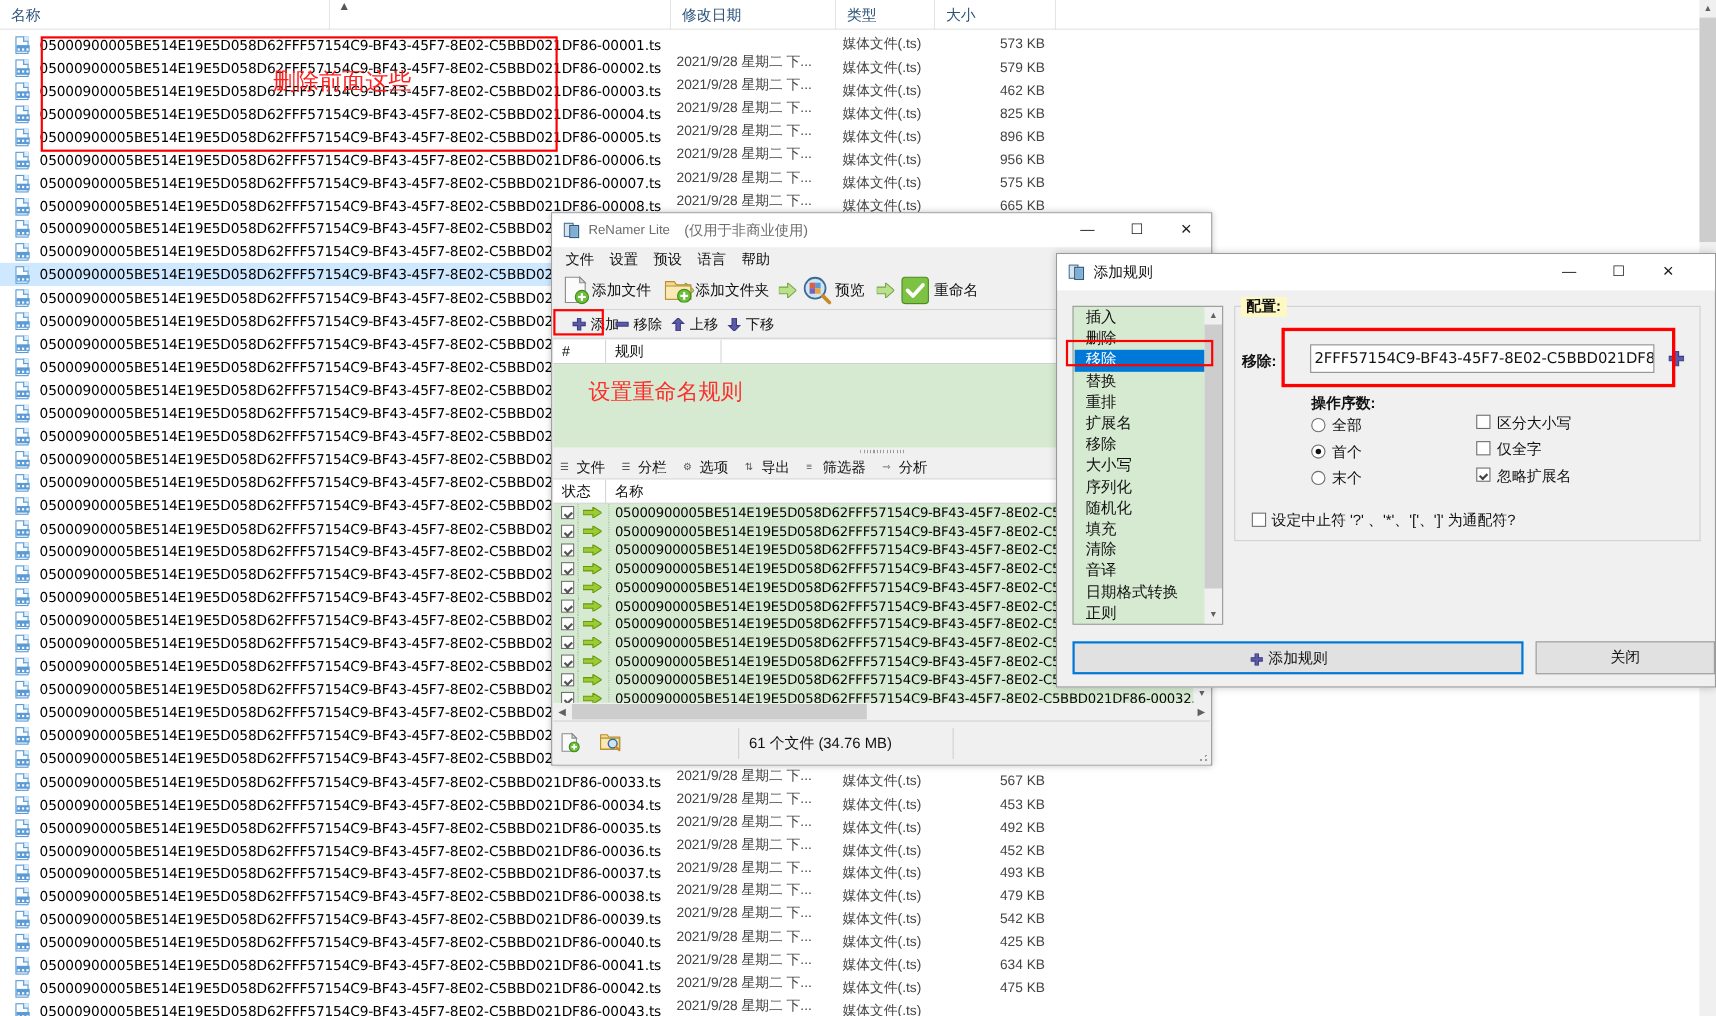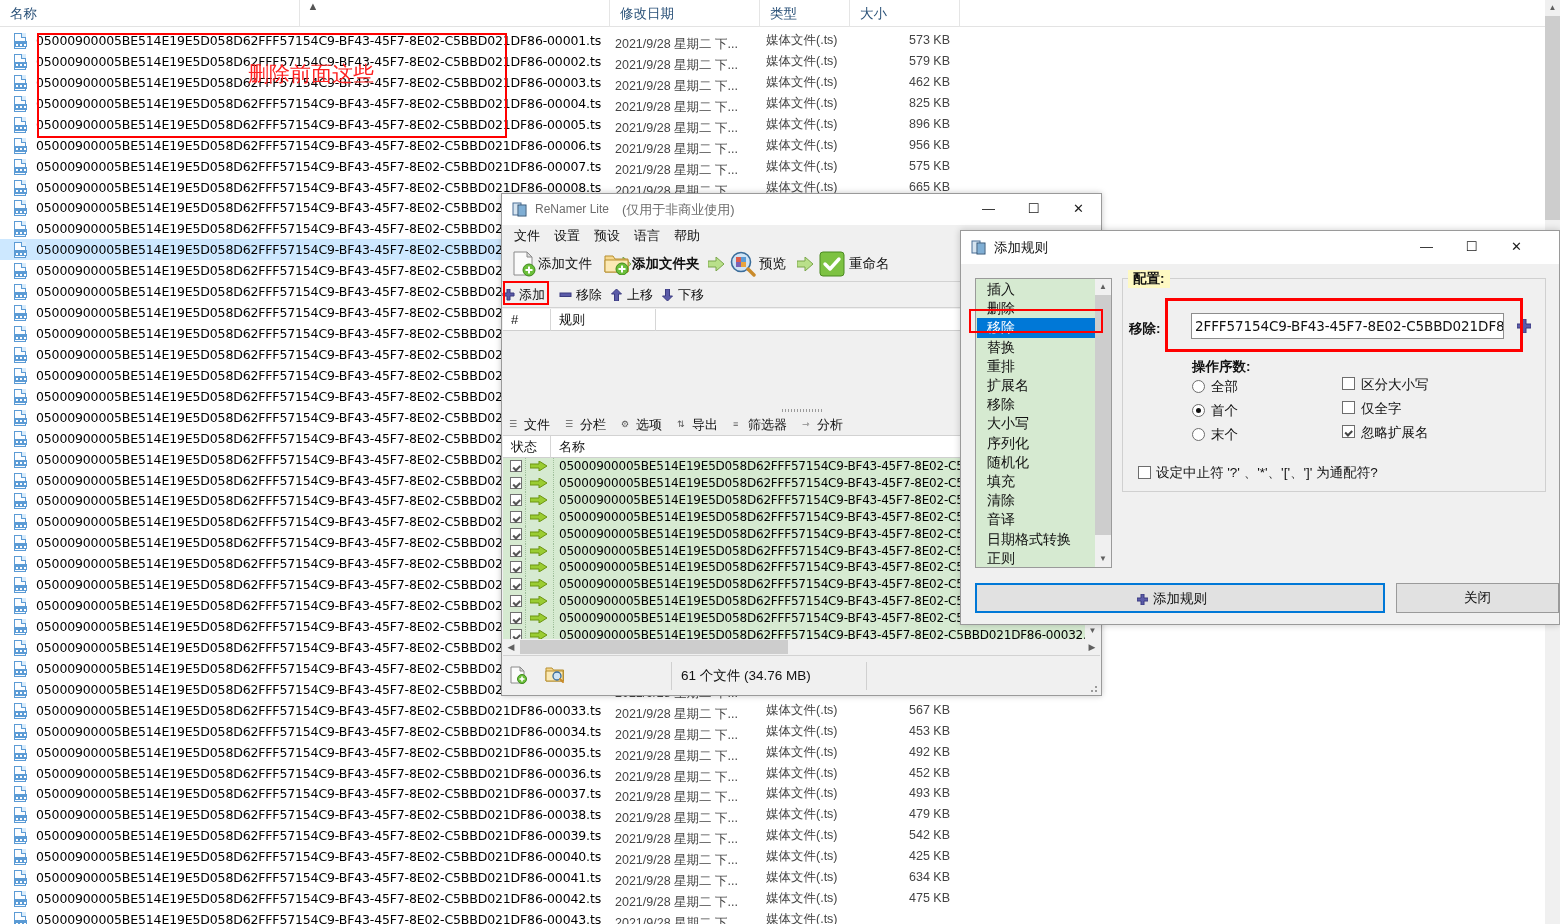--- a/index.html
+++ b/index.html
@@ -33,21 +33,21 @@
   .ex-row.sel { background:#cde8ff; }
   .ex-icon {
     position:absolute; left:14px; top:3px; width:15px; height:16px;
   }
   .ex-name {
     position:absolute; left:36px; top:0; height:21px; line-height:21px;
     font-size:12.5px; color:#000; white-space:nowrap;
     font-family:"DejaVu Sans",sans-serif; letter-spacing:-0.15px;
   }
   .ex-date {
-    position:absolute; left:615px; top:4px; height:21px; line-height:21px;
+    position:absolute; left:615px; top:16px; height:21px; line-height:21px;
     font-size:12.5px; color:#444; white-space:nowrap;
   }
   .ex-type {
     position:absolute; left:766px; top:0; height:21px; line-height:21px;
     font-size:12.5px; color:#444; white-space:nowrap;
   }
   .ex-size {
     position:absolute; left:858px; width:92px; top:0; height:21px;
     line-height:21px; font-size:12.5px; color:#444; text-align:right;
     white-space:nowrap;
@@ -1162,21 +1162,21 @@
       <path d="M0 4 h8 v-4 l8 7 l-8 7 v-4 h-8 z" fill="#b9e08a" stroke="#7aa64b"></path>
     </svg>
     <div class="tb-item" style="left:100px;">
       <svg width="26" height="22" style="position:absolute;left:2px;top:7px;" viewBox="0 0 26 22">
         <path d="M1 3 h8 l2 3 h13 v13 h-23 z" fill="#f6d88e" stroke="#b78f2e"></path>
         <path d="M1 7 h23 v12 h-23 z" fill="#fbe9b5" stroke="#b78f2e"></path>
         <circle cx="18" cy="16" r="6" fill="#6bbf3a" stroke="#3f8a1c"></circle>
         <rect x="17" y="12.5" width="2" height="7" fill="#fff"></rect>
         <rect x="14.5" y="15" width="7" height="2" fill="#fff"></rect>
       </svg>
-      <span class="lbl" style="left:30px;font-weight:bold;">添加文件夹</span>
+      <span class="lbl" style="left:30px;">添加文件夹</span>
     </div>
     <svg class="tb-arrow" style="left:206px;" viewBox="0 0 16 14">
       <path d="M0 4 h8 v-4 l8 7 l-8 7 v-4 h-8 z" fill="#b9e08a" stroke="#7aa64b"></path>
     </svg>
     <div class="tb-item" style="left:228px;">
       <svg width="26" height="26" style="position:absolute;left:0;top:5px;" viewBox="0 0 26 26">
         <circle cx="11" cy="11" r="9.5" fill="#cfe4f5" stroke="#3a6c9a" stroke-width="1.6"></circle>
         <rect x="6" y="6" width="5" height="5" fill="#e05c4a"></rect>
         <rect x="11" y="6" width="5" height="5" fill="#5b9bd5"></rect>
         <rect x="6" y="11" width="5" height="5" fill="#7a63b5"></rect>
@@ -1191,21 +1191,21 @@
     <div class="tb-item" style="left:317px;">
       <svg width="26" height="26" style="position:absolute;left:0;top:5px;" viewBox="0 0 26 26">
         <rect x="1" y="1" width="24" height="24" rx="3" fill="#7dc242" stroke="#4b8a20"></rect>
         <path d="M6 13 l5 5 l9 -10" stroke="#fff" stroke-width="3.4" fill="none" stroke-linecap="round" stroke-linejoin="round"></path>
       </svg>
       <span class="lbl" style="left:30px;">重命名</span>
     </div>
   </div>
 
   <div id="rn-subbar">
-    <div class="sb-item" style="left:0;">
+    <div class="sb-item" style="left:18px;">
       <svg class="sb-ico" viewBox="0 0 13 12">
         <path d="M5 0 h3 v4 h4 v3 h-4 v4 h-3 v-4 h-4 v-3 h4 z" fill="#5b5ba8" stroke="#3b3b80"></path>
       </svg>
       <span>添加</span>
     </div>
     <div class="sb-item" style="left:57px;">
       <svg class="sb-ico" viewBox="0 0 13 12">
         <rect x="1" y="4" width="11" height="3.5" fill="#5b5ba8" stroke="#3b3b80"></rect>
       </svg>
       <span>移除</span>
@@ -1221,20 +1221,23 @@
         <path d="M6.5 12 l5 -5 h-3 v-7 h-4 v7 h-3 z" fill="#5b5ba8" stroke="#3b3b80"></path>
       </svg>
       <span>下移</span>
     </div>
   </div>
 
   <div id="rn-rules-head">
     <div class="rh" style="left:0;width:48px;">#</div>
     <div class="rh" style="left:48px;width:105px;">规则</div>
   </div>
+  <div id="rn-rules-body">
+    <div id="rn-rules-note">设置重命名规则</div>
+  </div>
 
   <div id="rn-splitter">
     <div class="grip"></div>
   </div>
 
   <div id="rn-tabs">
     <div class="rt" style="left:6px;"><span class="tico">☰</span><span>文件</span></div>
     <div class="rt" style="left:62px;"><span class="tico">☰</span><span>分栏</span></div>
     <div class="rt" style="left:118px;"><span class="tico">⚙</span><span>选项</span></div>
     <div class="rt" style="left:174px;"><span class="tico">⇅</span><span>导出</span></div>

